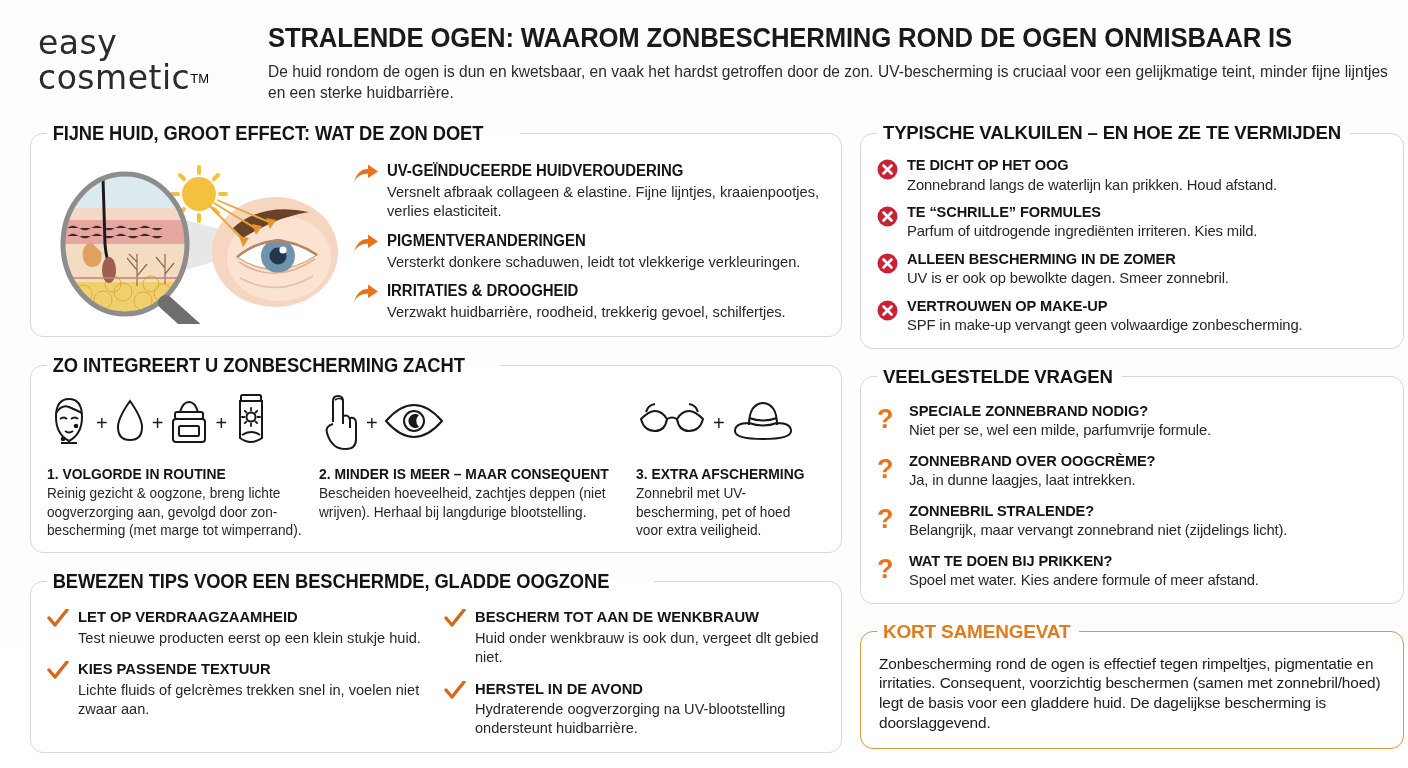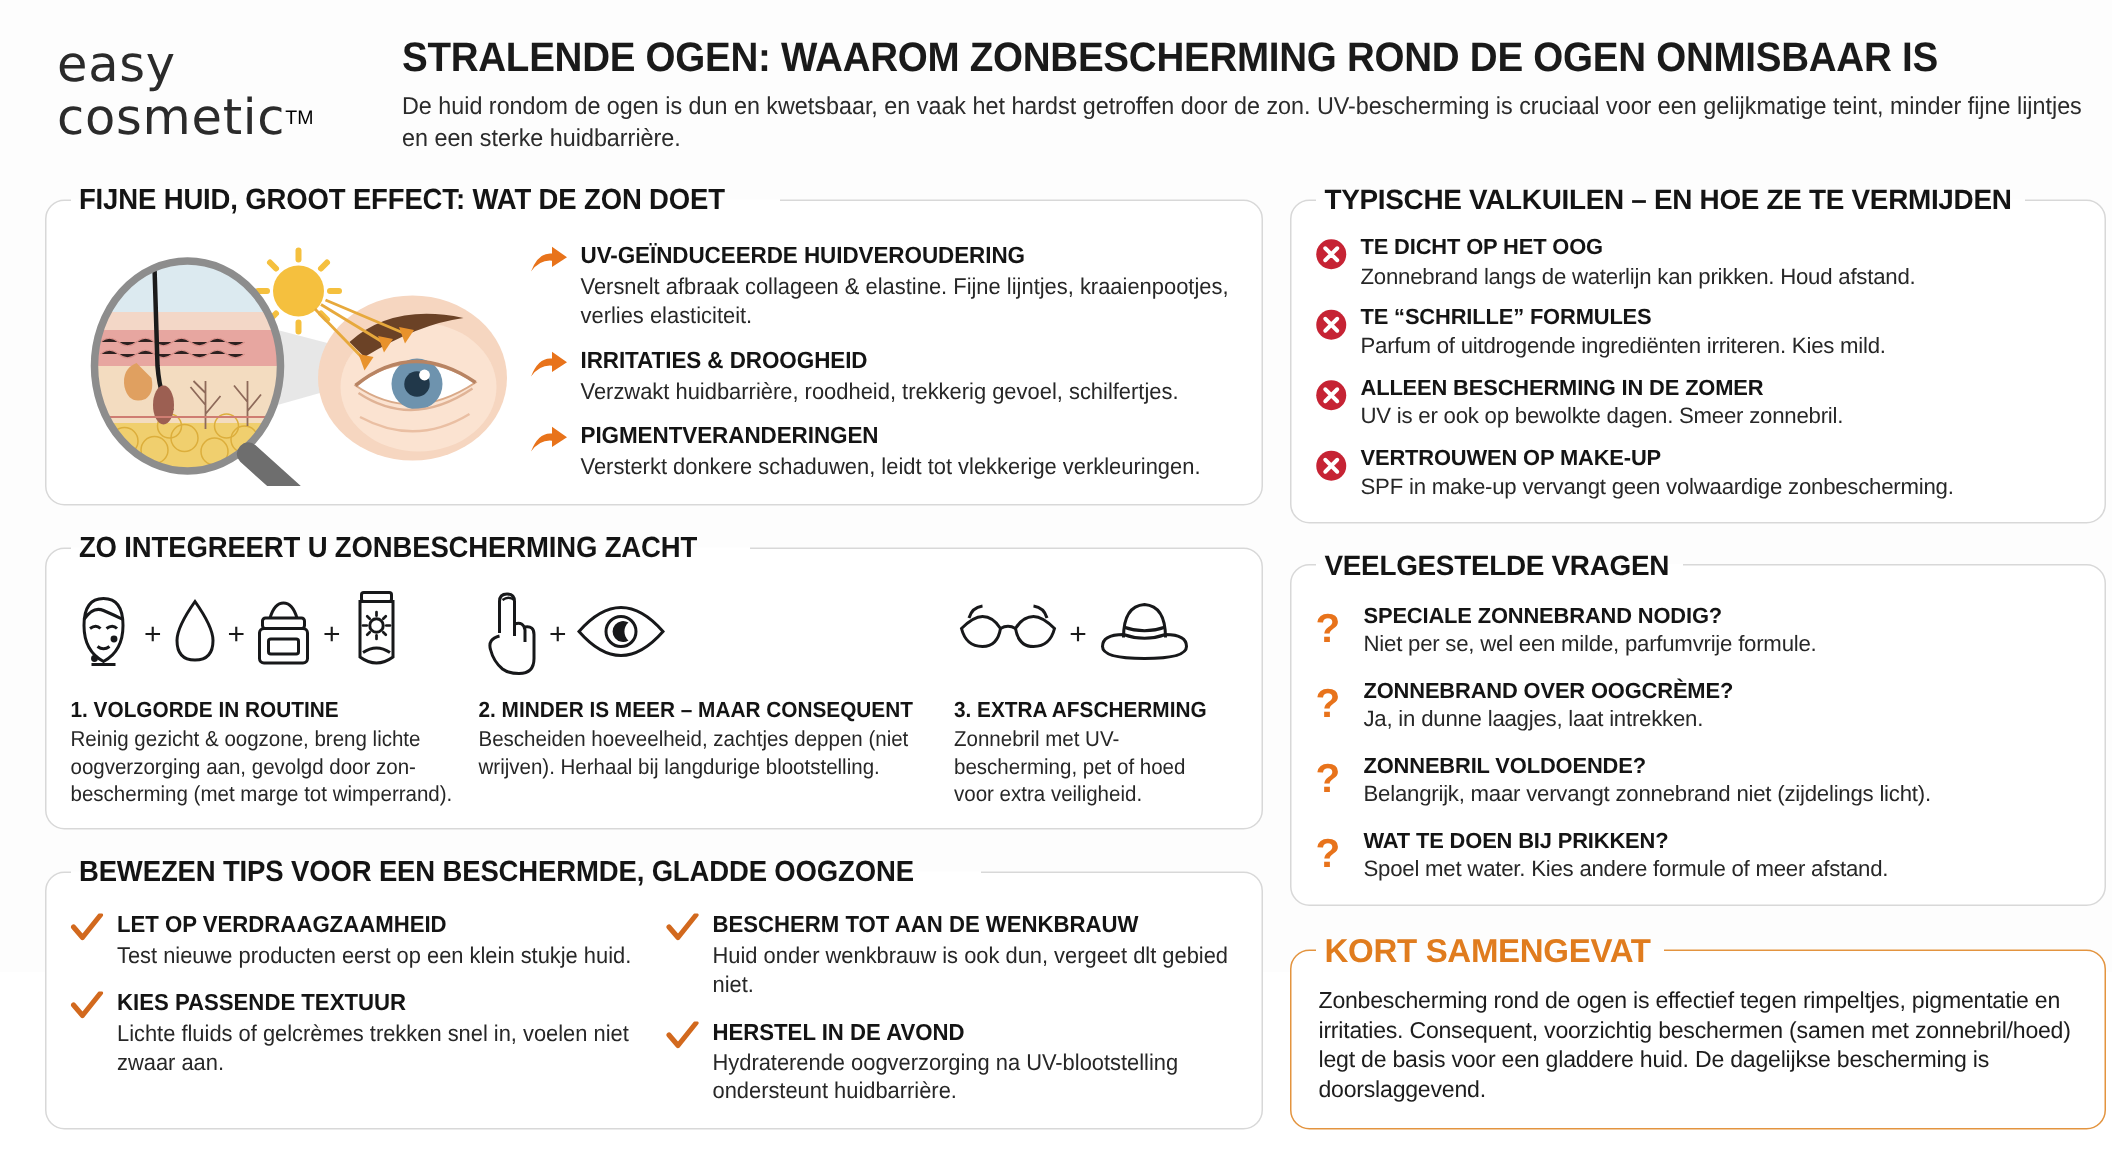--- a/index.html
+++ b/index.html
@@ -102,21 +102,21 @@
     font-family: Liberation Sans, sans-serif;
     font-size: 18.6px;
     letter-spacing: -0.2px;
   }
   fieldset.card.summary {
     border-color: #e3943f;
     border-width: 1.8px;
   }
   fieldset.card.summary > legend {
     color: #e07c1e;
-    font-size: 22px;
+    font-size: 19px;
   }
 
   
   .c1-body { display: flex; align-items: flex-start; padding-top: 4px; }
   .illus { flex: 0 0 300px; height: 166px; }
   .bullets { flex: 1; padding-left: 6px; padding-top: 4px; }
   .b-row { display: flex; margin-bottom: 11px; }
   .b-row:last-child { margin-bottom: 0; }
   .b-ico { flex: 0 0 34px; padding-top: 2px; }
   .b-txt { flex: 1; }
@@ -343,33 +343,33 @@
                 <div class="b-desc">Versnelt afbraak collageen &amp; elastine. Fijne lijntjes, kraaienpootjes, verlies elasticiteit.</div>
               </div>
             </div>
             <div class="b-row">
               <div class="b-ico">
                 <svg width="26" height="20" viewBox="0 0 26 20">
                     <path d="M1 17 Q6 4 15 5 L15 0.5 L25 7.5 L15 14 L15 9.8 Q7 9 1 17 Z" fill="#E8731B"></path>
                   </svg>
               </div>
               <div class="b-txt">
-                <div class="b-title">IRRITATIES &amp; DROOGHEID</div>
-                <div class="b-desc">Verzwakt huidbarrière, roodheid, trekkerig gevoel, schilfertjes.</div>
+                <div class="b-title">PIGMENTVERANDERINGEN</div>
+                <div class="b-desc">Versterkt donkere schaduwen, leidt tot vlekkerige verkleuringen.</div>
               </div>
             </div>
             <div class="b-row">
               <div class="b-ico">
                 <svg width="26" height="20" viewBox="0 0 26 20">
                     <path d="M1 17 Q6 4 15 5 L15 0.5 L25 7.5 L15 14 L15 9.8 Q7 9 1 17 Z" fill="#E8731B"></path>
                   </svg>
               </div>
               <div class="b-txt">
-                <div class="b-title">PIGMENTVERANDERINGEN</div>
-                <div class="b-desc">Versterkt donkere schaduwen, leidt tot vlekkerige verkleuringen.</div>
+                <div class="b-title">IRRITATIES &amp; DROOGHEID</div>
+                <div class="b-desc">Verzwakt huidbarrière, roodheid, trekkerig gevoel, schilfertjes.</div>
               </div>
             </div>
           </div>
         </div>
       </fieldset>
 
       <fieldset class="card wide">
         <legend>ZO INTEGREERT U ZONBESCHERMING ZACHT</legend>
         <div class="c2-body">
 
@@ -612,21 +612,21 @@
               <div class="r-desc">Ja, in dunne laagjes, laat intrekken.</div>
             </div>
           </div>
           <div class="r-row" style="margin-bottom:13px">
             <div class="r-ico">
               <svg width="20" height="30" viewBox="0 0 20 30">
                   <text x="0" y="23" font-family="Liberation Sans, sans-serif" font-size="27" font-weight="bold" fill="#E8731B">?</text>
                 </svg>
             </div>
             <div>
-              <div class="r-title">ZONNEBRIL VOLDOENDE?</div>
+              <div class="r-title">ZONNEBRIL STRALENDE?</div>
               <div class="r-desc">Belangrijk, maar vervangt zonnebrand niet (zijdelings licht).</div>
             </div>
           </div>
           <div class="r-row">
             <div class="r-ico">
               <svg width="20" height="30" viewBox="0 0 20 30">
                   <text x="0" y="23" font-family="Liberation Sans, sans-serif" font-size="27" font-weight="bold" fill="#E8731B">?</text>
                 </svg>
             </div>
             <div>

